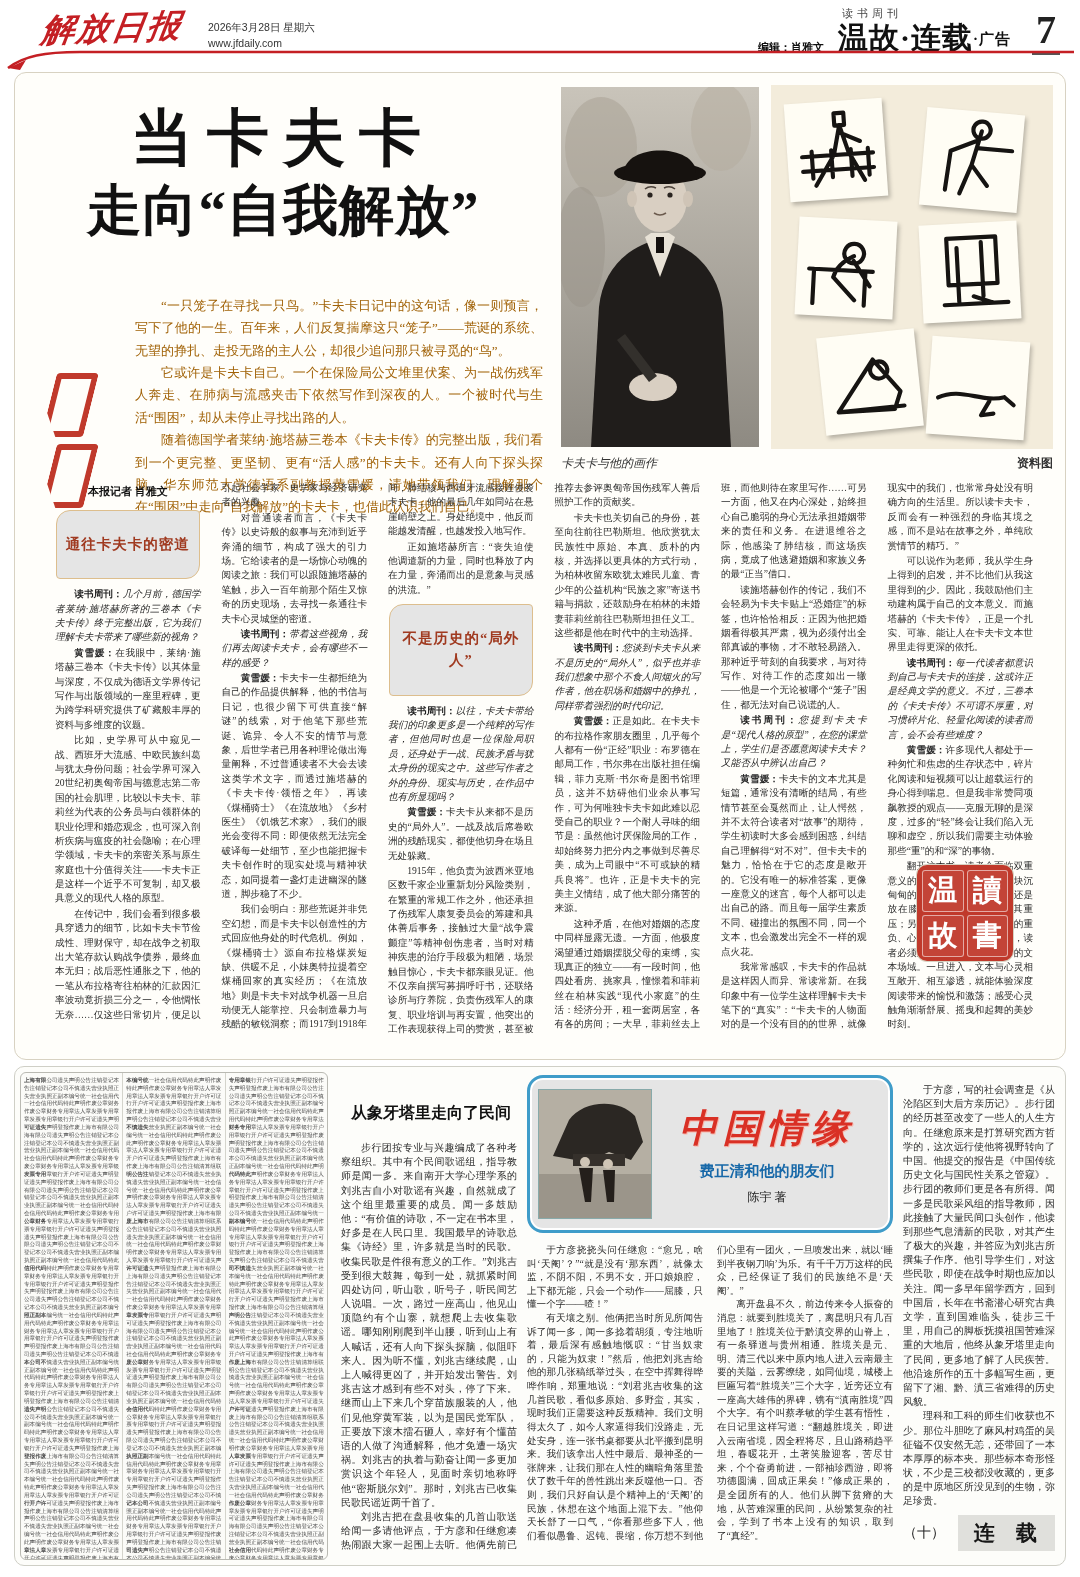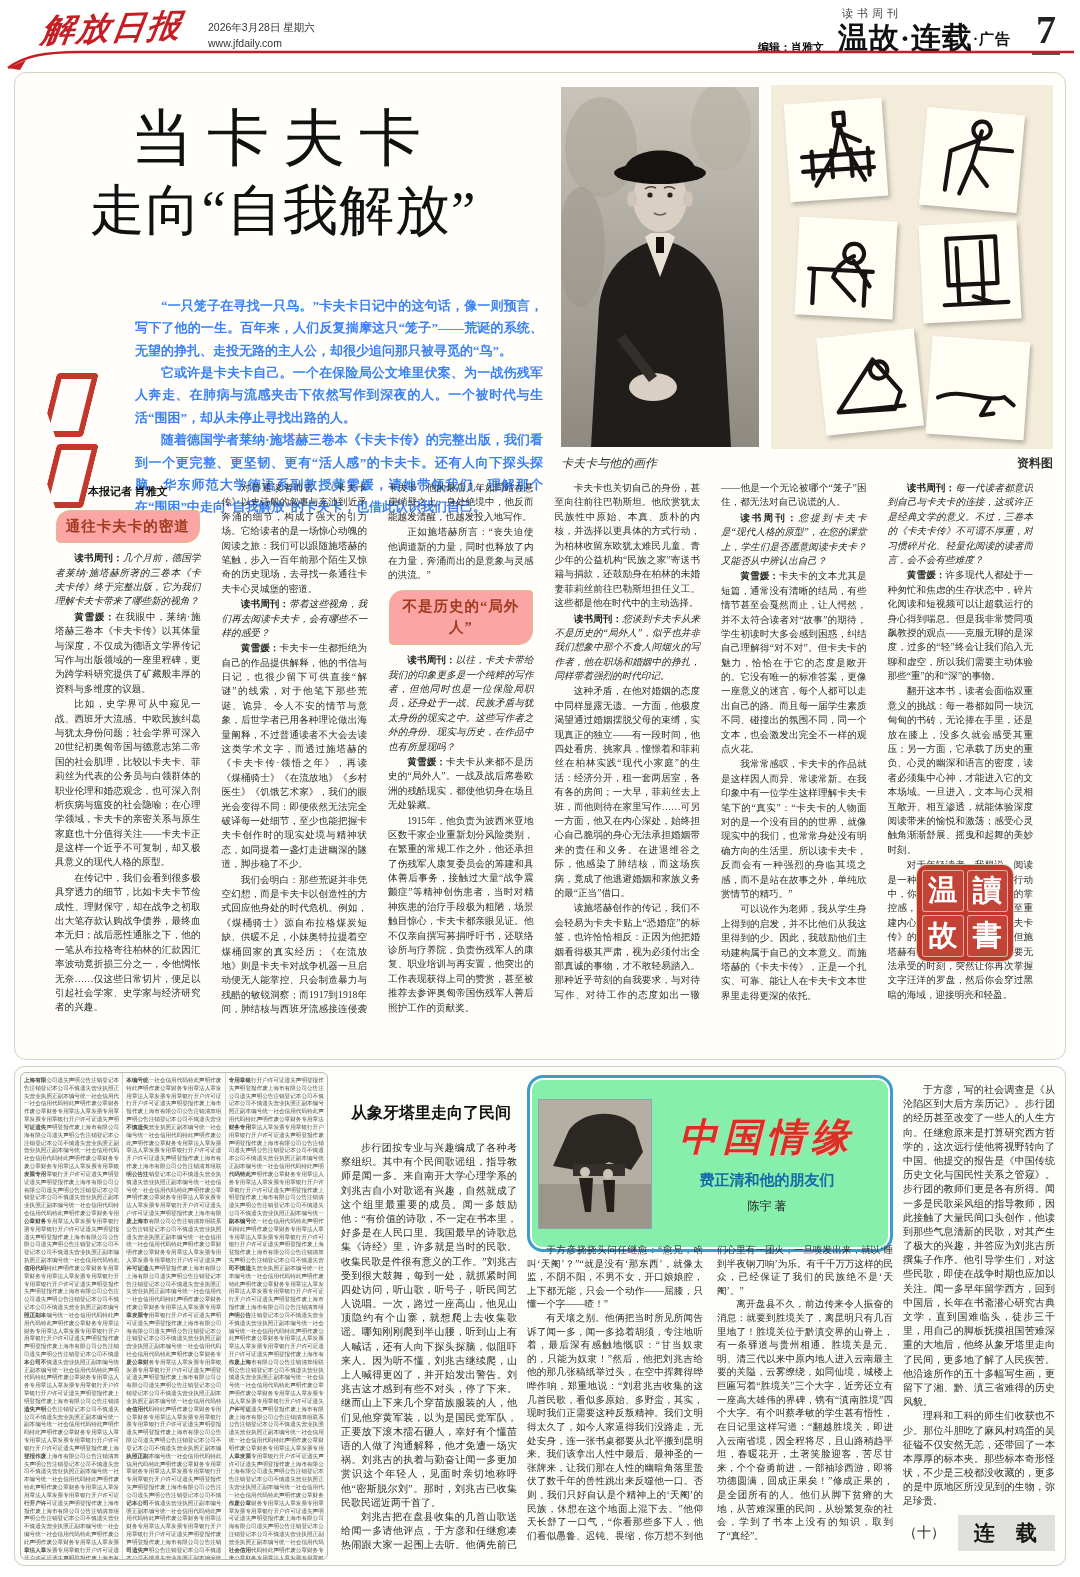--- a/index.html
+++ b/index.html
@@ -9,52 +9,52 @@
   .logo{position:absolute;left:42px;top:6px;font-size:33px;font-weight:bold;color:#c41f24;transform:skewX(-10deg) rotate(-2deg);letter-spacing:2px;font-style:italic;}
   .dateblk{position:absolute;left:208px;top:20px;font-size:10.5px;color:#333;line-height:1.5;font-family:"Liberation Sans",sans-serif;}
   .editor{position:absolute;left:758px;top:40px;font-size:11px;font-weight:bold;color:#111;}
   .weekly{position:absolute;left:842px;top:6px;font-size:11px;letter-spacing:4px;color:#444;}
   .sectionname{position:absolute;left:838px;top:18px;font-size:30px;font-weight:900;color:#111;letter-spacing:1px;}
   .sectionsuffix{font-size:15px;font-weight:900;vertical-align:4px;}
   .pagenum{position:absolute;left:1032px;top:8px;font-size:40px;font-weight:bold;color:#222;border-bottom:3px solid #555;padding:0 4px;line-height:1.1;}
   .swoosh{position:absolute;left:0;top:38px;width:1080px;height:32px;}
   
   .mainbox{position:absolute;left:14px;top:72px;width:1050px;height:986px;border:1px solid #d8d2c2;border-radius:12px;background:#fffefa;}
-  .headline{position:absolute;left:28px;top:28px;width:480px;text-align:center;font-weight:400;color:#111;line-height:1.22;letter-spacing:1px;}
+  .headline{position:absolute;left:28px;top:28px;width:480px;text-align:center;font-weight:700;color:#111;line-height:1.22;letter-spacing:1px;}
   .headline .l1{font-size:62px;letter-spacing:14px;}
   .headline .l2{font-size:55px;}
-  .intro{position:absolute;left:30px;top:222px;width:498px;padding-left:90px;box-sizing:border-box;font-size:13px;font-weight:700;line-height:1.72;text-align:justify;color:#3b82f6;}
+  .intro{position:absolute;left:30px;top:222px;width:498px;padding-left:90px;box-sizing:border-box;font-size:13px;font-weight:400;line-height:1.72;text-align:justify;color:#a16207;}
   .intro p{margin:0;text-indent:2em;}
   .qmarks{position:absolute;left:4px;top:78px;width:88px;height:64px;}
   .qmark{display:inline-block;width:30px;height:52px;border:6px solid #c0392b;border-radius:4px;transform:skewX(-14deg);margin-right:8px;clip-path:polygon(0 0,100% 0,100% 100%,34% 100%,0 62%);}
   .kafka-photo{position:absolute;left:546px;top:14px;width:198px;height:360px;}
   .drawpanel{position:absolute;left:756px;top:12px;width:282px;height:364px;background:#f3ecdb;}
   .dcard{position:absolute;width:98px;height:98px;background:#fffdf4;box-shadow:2px 3px 4px rgba(0,0,0,.25);}
   .dcard svg{width:100%;height:100%;}
   .caption-row{position:absolute;left:546px;top:382px;width:492px;font-size:12px;color:#333;font-style:italic;}
   .credit{float:right;font-style:normal;font-weight:bold;color:#333;}
   
   .interview{position:absolute;left:40px;top:408px;width:978px;height:564px;column-count:6;column-gap:21px;font-size:9.6px;line-height:1.5;text-align:justify;color:#2b2b2b;overflow:hidden;}
   .interview p{margin:0 0 1px;text-indent:2em;}
   .iv-byline{text-align:center;text-indent:0 !important;font-weight:bold;font-size:11px;margin:2px 0 10px !important;color:#111;}
-  .iv-h{break-inside:avoid;text-indent:0 !important;margin:7px 1px 8px !important;border:1px solid #ddbe8d;background:#fca5a5;color:#a03a20;font-weight:bold;font-size:14.5px;text-align:center;padding:5px 4px;border-radius:14px 4px 14px 4px;letter-spacing:1px;}
+  .iv-h{break-inside:avoid;text-indent:0 !important;margin:7px 1px 8px !important;border:1px solid #ddbe8d;background:#e5e5e5;color:#a03a20;font-weight:bold;font-size:14.5px;text-align:center;padding:23px 4px;border-radius:14px 4px 14px 4px;letter-spacing:1px;}
   .iv-q{font-style:italic;color:#1f1f1f;}
   .iv-q b,.iv-a b{font-style:normal;font-weight:bold;}
   .seal{position:absolute;left:902px;top:792px;width:96px;height:96px;background:#c0392b;border-radius:10px;display:grid;grid-template-columns:1fr 1fr;grid-template-rows:1fr 1fr;gap:3px;padding:5px;box-sizing:border-box;box-shadow:0 0 0 1px #d8d2c2;}
   .seal span{display:flex;align-items:center;justify-content:center;color:#fff;font-weight:900;font-size:29px;background:rgba(255,255,255,.06);border:1.5px solid rgba(255,255,255,.55);border-radius:3px;}
   
   .bottombox{position:absolute;left:14px;top:1066px;width:1050px;height:498px;border:1px solid #cfcfc6;border-radius:10px;background:#fdfdfa;}
   .adsbox{position:absolute;left:5px;top:5px;width:306px;height:486px;border:1px solid #b9b9b2;border-radius:6px;display:flex;overflow:hidden;background:#fbfbf8;}
   .adcol{flex:1;padding:4px 3px;font-size:5.6px;line-height:1.4;color:#4a4a4a;border-left:1px solid #d4d4cc;overflow:hidden;text-align:justify;font-family:"Liberation Sans",sans-serif;}
   .adcol:first-child{border-left:none;}
   .adcol div{white-space:nowrap;overflow:hidden;}
   .serial-title{position:absolute;left:328px;top:36px;width:176px;text-align:center;font-size:16px;font-weight:900;color:#111;}
   .serial-colA{position:absolute;left:326px;top:74px;width:176px;height:410px;font-size:10px;line-height:1.42;text-align:justify;overflow:hidden;color:#2b2b2b;}
   .serial-colA p,.serial-mid p,.serial-colD p{margin:0;text-indent:2em;}
-  .bookcard{position:absolute;left:512px;top:8px;width:366px;height:177px;background:#86efac;border:3px solid #3f9cc9;border-radius:16px;box-shadow:inset 0 0 0 2px #fff;display:flex;align-items:center;padding:8px;box-sizing:border-box;}
+  .bookcard{position:absolute;left:512px;top:8px;width:366px;height:158px;background:#e5e5e5;border:3px solid #3f9cc9;border-radius:16px;box-shadow:inset 0 0 0 2px #fff;display:flex;align-items:center;padding:8px;box-sizing:border-box;}
   .bookphoto{width:112px;height:128px;flex:none;border:1px solid #8aa;}
   .bookmeta{flex:1;text-align:center;}
   .booktitle{font-size:38px;font-weight:900;color:#d93025;font-style:italic;letter-spacing:6px;text-shadow:1px 1px 0 #f7b9ae;}
   .booksub{font-size:15px;font-weight:bold;color:#1768a8;margin-top:8px;}
   .bookauthor{font-size:12px;color:#222;margin-top:8px;}
   .serial-mid{position:absolute;left:512px;top:176px;width:366px;height:308px;column-count:2;column-gap:14px;font-size:9.6px;line-height:1.42;text-align:justify;overflow:hidden;color:#2b2b2b;}
   .serial-colD{position:absolute;left:888px;top:16px;width:152px;height:424px;font-size:10px;line-height:1.42;text-align:justify;overflow:hidden;color:#2b2b2b;}
   .serial-footer{position:absolute;left:888px;top:448px;width:152px;display:flex;align-items:center;justify-content:space-between;}
   .installment{font-size:14px;color:#222;}
   .serial-label{background:#e0e0dc;color:#161616;font-weight:900;font-size:21px;letter-spacing:8px;padding:4px 10px 4px 16px;}
@@ -155,20 +155,21 @@
       <p class="iv-q"><b>读书周刊：</b>带着这些视角，我们再去阅读卡夫卡，会有哪些不一样的感受？</p>
       <p class="iv-a"><b>黄雪媛：</b>卡夫卡一生都拒绝为自己的作品提供解释，他的书信与日记，也很少留下可供直接“解谜”的线索，对于他笔下那些荒诞、诡异、令人不安的情节与意象，后世学者已用各种理论做出海量阐释，不过普通读者不大会去读这类学术文字，而透过施塔赫的《卡夫卡传·领悟之年》，再读《煤桶骑士》《在流放地》《乡村医生》《饥饿艺术家》，我们的眼光会变得不同：即便依然无法完全破译每一处细节，至少也能把握卡夫卡创作时的现实处境与精神状态，如同提着一盏灯走进幽深的隧道，脚步稳了不少。</p>
       <p>我们会明白：那些荒诞并非凭空幻想，而是卡夫卡以创造性的方式回应他身处的时代危机。例如，《煤桶骑士》源自布拉格煤炭短缺、供暖不足，小妹奥特拉提着空煤桶回家的真实经历；《在流放地》则是卡夫卡对战争机器一旦启动便无人能掌控、只会制造暴力与残酷的敏锐洞察；而1917到1918年间，肺结核与西班牙流感接连侵袭卡夫卡，他的最后几年如同站在悬崖峭壁之上。身处绝境中，他反而能越发清醒，也越发投入地写作。</p>
       <p>正如施塔赫所言：“丧失迫使他调遣新的力量，同时也释放了内在力量，奔涌而出的是意象与灵感的洪流。”</p>
       <div class="iv-h">不是历史的“局外人”</div>
       <p class="iv-q"><b>读书周刊：</b>以往，卡夫卡带给我们的印象更多是一个纯粹的写作者，但他同时也是一位保险局职员，还身处于一战、民族矛盾与犹太身份的现实之中。这些写作者之外的身份、现实与历史，在作品中也有所显现吗？</p>
       <p class="iv-a"><b>黄雪媛：</b>卡夫卡从来都不是历史的“局外人”。一战及战后席卷欧洲的残酷现实，都使他切身在场且无处躲藏。</p>
       <p>1915年，他负责为波西米亚地区数千家企业重新划分风险类别，在繁重的常规工作之外，他还承担了伤残军人康复委员会的筹建和具体善后事务，接触过大量“战争震颤症”等精神创伤患者，当时对精神疾患的治疗手段极为粗陋，场景触目惊心，卡夫卡都亲眼见证。他不仅亲自撰写募捐呼吁书，还联络诊所与疗养院，负责伤残军人的康复、职业培训与再安置，他突出的工作表现获得上司的赞赏，甚至被推荐去参评奥匈帝国伤残军人善后照护工作的贡献奖。</p>
       <p>卡夫卡也关切自己的身份，甚至向往前往巴勒斯坦。他欣赏犹太民族性中原始、本真、质朴的内核，并选择以更具体的方式行动，为柏林收留东欧犹太难民儿童、青少年的公益机构“民族之家”寄送书籍与捐款，还鼓励身在柏林的未婚妻菲莉丝前往巴勒斯坦担任义工。这些都是他在时代中的主动选择。</p>
       <p class="iv-q"><b>读书周刊：</b>您谈到卡夫卡从来不是历史的“局外人”，似乎也并非我们想象中那个不食人间烟火的写作者，他在职场和婚姻中的挣扎，同样带着强烈的时代印记。</p>
+      <p class="iv-a"><b>黄雪媛：</b>正是如此。在卡夫卡的布拉格作家朋友圈里，几乎每个人都有一份“正经”职业：布罗德在邮局工作，书尔弗在出版社担任编辑，菲力克斯·书尔奇是图书馆理员，这并不妨碍他们业余从事写作，可为何唯独卡夫卡如此难以忍受自己的职业？一个耐人寻味的细节是：虽然他讨厌保险局的工作，却始终努力把分内之事做到尽善尽美，成为上司眼中“不可或缺的精兵良将”。也许，正是卡夫卡的完美主义情结，成了他大部分痛苦的来源。</p>
       <p>这种矛盾，在他对婚姻的态度中同样显露无遗。一方面，他极度渴望通过婚姻摆脱父母的束缚，实现真正的独立——有一段时间，他四处看房、挑家具，憧憬着和菲莉丝在柏林实践“现代小家庭”的生活：经济分开，租一套两居室，各有各的房间；一大早，菲莉丝去上班，而他则待在家里写作……可另一方面，他又在内心深处，始终担心自己脆弱的身心无法承担婚姻带来的责任和义务。在进退维谷之际，他感染了肺结核，而这场疾病，竟成了他逃避婚姻和家族义务的最“正当”借口。</p>
       <p>读施塔赫创作的传记，我们不会轻易为卡夫卡贴上“恐婚症”的标签，也许恰恰相反：正因为他把婚姻看得极其严肃，视为必须付出全部真诚的事物，才不敢轻易踏入。那种近乎苛刻的自我要求，与对待写作、对待工作的态度如出一辙——他是一个无论被哪个“笼子”困住，都无法对自己说谎的人。</p>
       <p class="iv-q"><b>读书周刊：</b>您提到卡夫卡是“现代人格的原型”，在您的课堂上，学生们是否愿意阅读卡夫卡？又能否从中辨认出自己？</p>
       <p class="iv-a"><b>黄雪媛：</b>卡夫卡的文本尤其是短篇，通常没有清晰的结局，有些情节甚至会戛然而止，让人愕然，并不太符合读者对“故事”的期待，学生初读时大多会感到困惑，纠结自己理解得“对不对”。但卡夫卡的魅力，恰恰在于它的态度是敞开的。它没有唯一的标准答案，更像一座意义的迷宫，每个人都可以走出自己的路。而且每一届学生素质不同、碰撞出的氛围不同，同一个文本，也会激发出完全不一样的观点火花。</p>
       <p>我常常感叹，卡夫卡的作品就是这样因人而异、常读常新。在我印象中有一位学生这样理解卡夫卡笔下的“真实”：“卡夫卡的人物面对的是一个没有目的的世界，就像现实中的我们，也常常身处没有明确方向的生活里。所以读卡夫卡，反而会有一种强烈的身临其境之感，而不是站在故事之外，单纯欣赏情节的精巧。”</p>
       <p>可以说作为老师，我从学生身上得到的启发，并不比他们从我这里得到的少。因此，我鼓励他们主动建构属于自己的文本意义。而施塔赫的《卡夫卡传》，正是一个扎实、可靠、能让人在卡夫卡文本世界里走得更深的依托。</p>
       <p class="iv-q"><b>读书周刊：</b>每一代读者都意识到自己与卡夫卡的连接，这或许正是经典文学的意义。不过，三卷本的《卡夫卡传》不可谓不厚重，对习惯碎片化、轻量化阅读的读者而言，会不会有些难度？</p>
       <p class="iv-a"><b>黄雪媛：</b>许多现代人都处于一种匆忙和焦虑的生存状态中，碎片化阅读和短视频可以让超载运行的身心得到喘息。但是我非常赞同项飙教授的观点——克服无聊的是深度，过多的“轻”终会让我们陷入无聊和虚空，所以我们需要主动体验那些“重”的和“深”的事物。</p>
       <p>翻开这本书，读者会面临双重意义的挑战：每一卷都如同一块沉甸甸的书砖，无论捧在手里，还是放在膝上，没多久就会感受其重压；另一方面，它承载了历史的重负、心灵的幽深和语言的密度，读者必须集中心神，才能进入它的文本场域。一旦进入，文本与心灵相互敞开、相互渗透，就能体验深度阅读带来的愉悦和激荡；感受心灵触角渐渐舒展、摇曳和起舞的美妙时刻。</p>
       <p>对于年轻读者，我想说，阅读是一种行动力！在积极的阅读行动中，你也许会重新获得对生活的掌控感，提高时间的“品质”，甚至重建内心秩序。你也许会在《卡夫卡传》的文字风暴中晕头转向，但施塔赫有一种本领，总是在你快要无法承受的时刻，突然让你再次掌握文字汪洋的罗盘，然后你会穿过黑暗的海域，迎接明亮和轻盈。</p>

